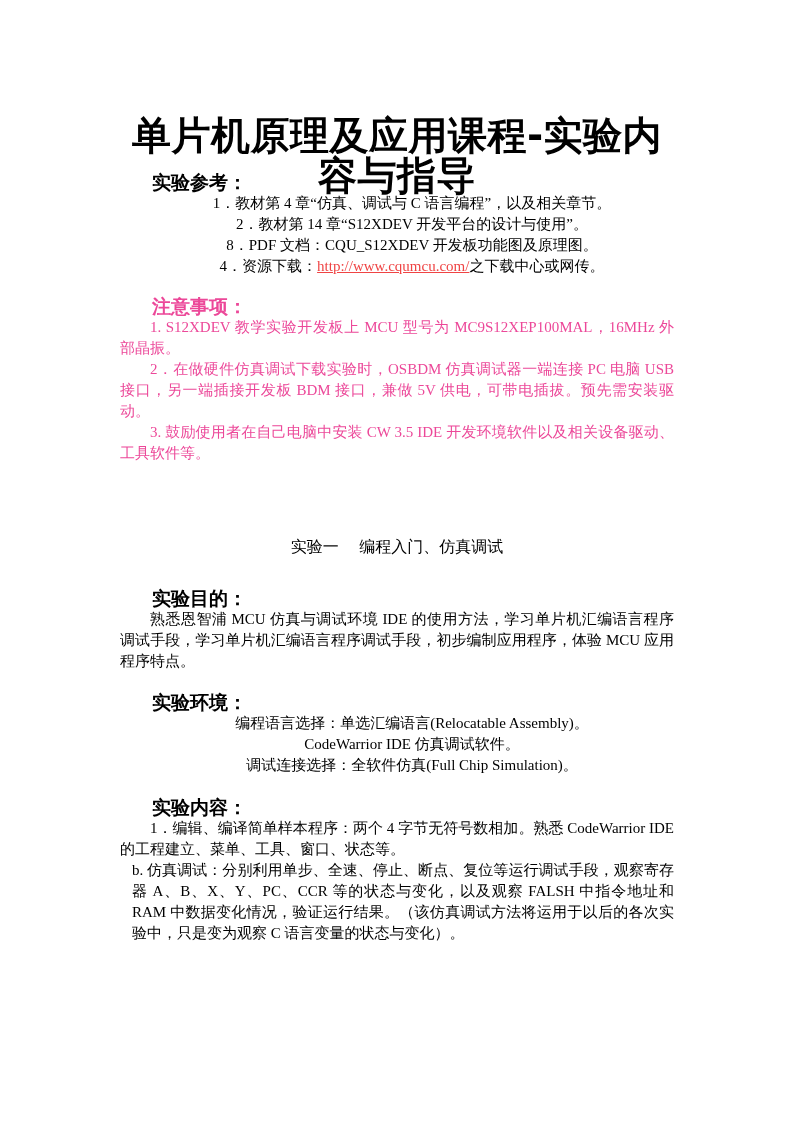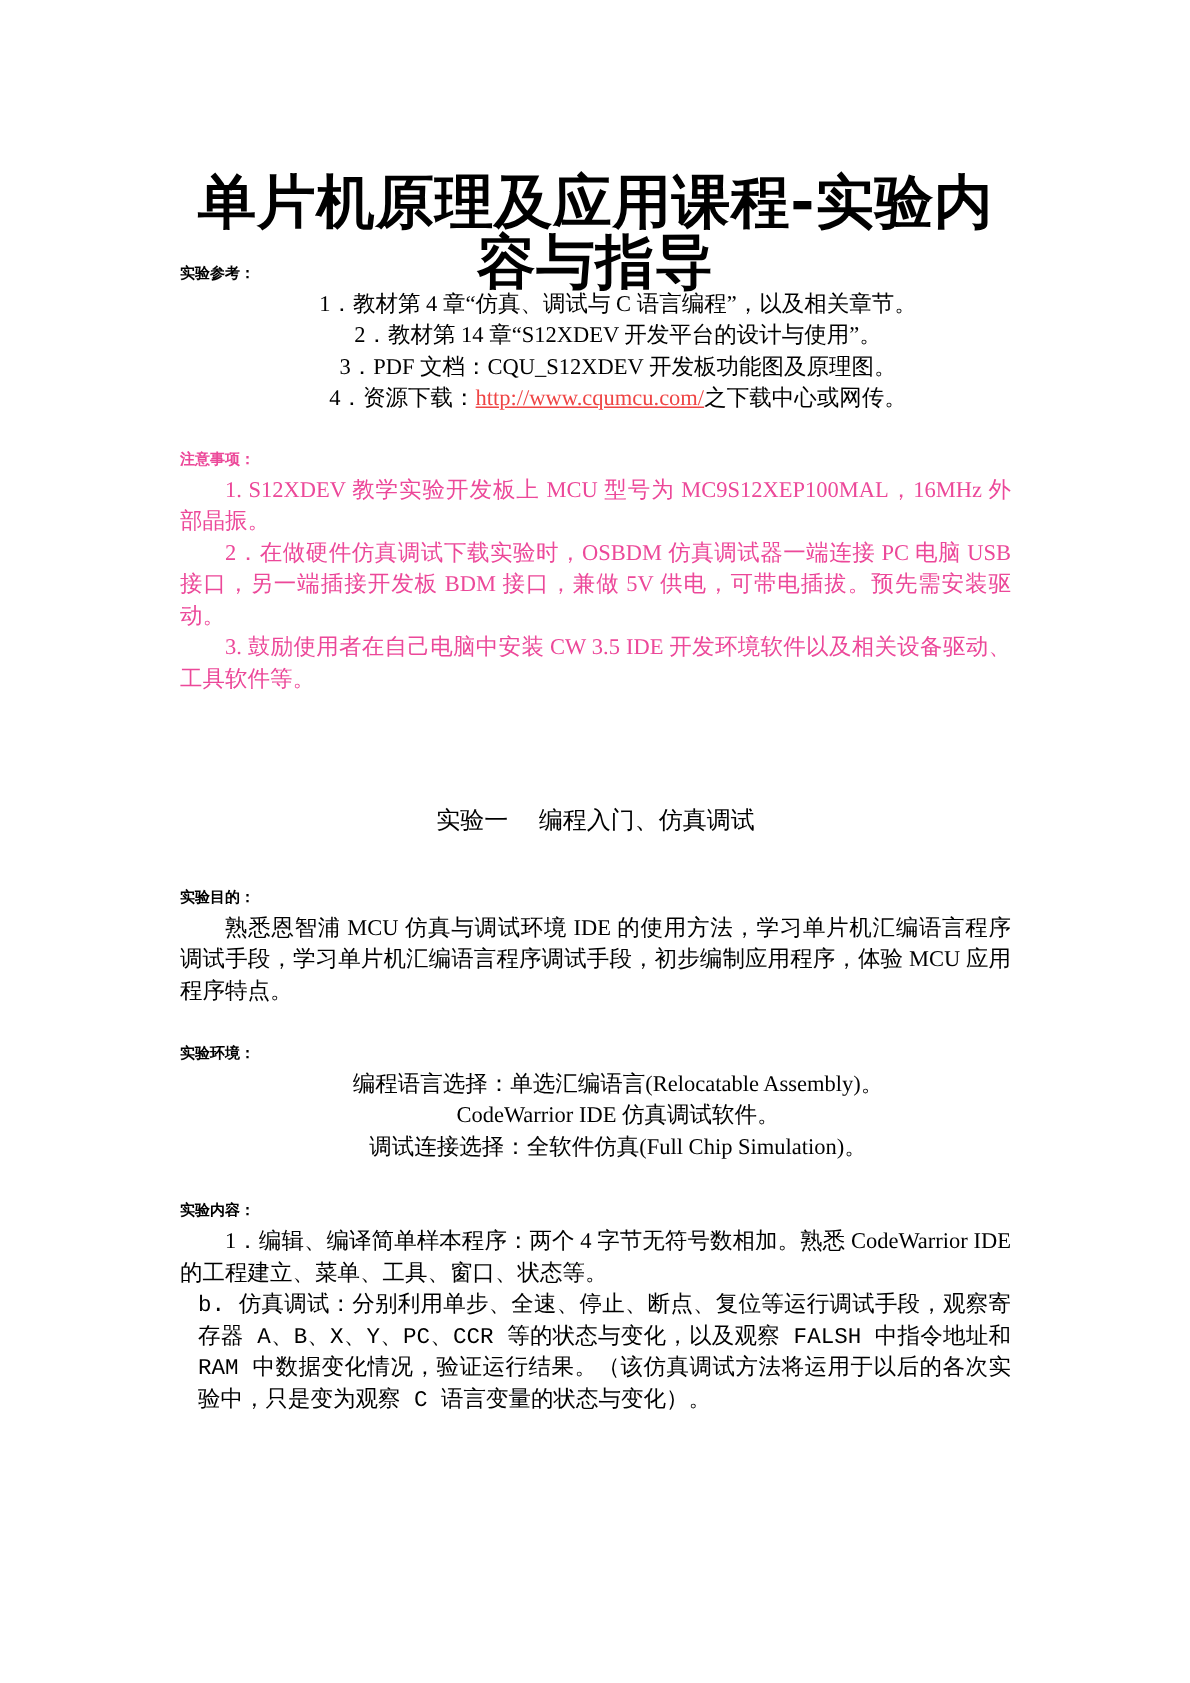--- a/index.html
+++ b/index.html
@@ -6,40 +6,40 @@
   body { width: 793px; height: 1122px; position: relative; overflow: hidden;
          font-family: "Liberation Serif", "DejaVu Serif", serif; color: #000; }
   .page { position: absolute; left: 120px; top: 0; width: 554px; }
   .title { position: absolute; left: 0; width: 554px; top: 116px; text-align: center;
            font-family: "DejaVu Sans", "Liberation Sans", sans-serif; font-weight: bold;
            font-size: 39px; line-height: 40px; letter-spacing: 0.5px; }
   .sec-title { position: absolute; left: 0; width: 554px; top: 532px; text-align: center;
                font-family: "DejaVu Sans", "Liberation Sans", sans-serif; font-weight: normal;
                font-size: 16px; line-height: 30px; white-space: pre; }
   .block { position: absolute; left: 0; width: 554px; font-size: 15px; line-height: 21px; }
-  .heading { font-family: "DejaVu Sans", "Liberation Sans", sans-serif; font-weight: bold; font-size: 10px; line-height: 21px; }
+  .heading { font-family: "DejaVu Sans", "Liberation Sans", sans-serif; font-weight: bold; font-size: 19px; line-height: 21px; margin-left: 32px; }
   .red { color: #ec4899; }
   .indent-list { padding-left: 30px; text-align: center; }
   .para { text-indent: 30px; text-align: justify; }
   .sub { padding-left: 12px; text-align: justify; }
   a.link { color: #ef4444; text-decoration: underline; }
 </style>
 </head>
 <body>
 
 <div class="page">
 
   <div class="title">单片机原理及应用课程-实验内容与指导</div>
 
   <div class="block" style="top:172px;">
     <div class="heading">实验参考：</div>
     <div class="indent-list">
       <div>1．教材第 4 章“仿真、调试与 C 语言编程”，以及相关章节。</div>
       <div>2．教材第 14 章“S12XDEV 开发平台的设计与使用”。</div>
-      <div>3．PDF 文档：CQU_S12XDEV 开发板功能图及原理图。</div>
+      <div>8．PDF 文档：CQU_S12XDEV 开发板功能图及原理图。</div>
       <div><span>4．资源下载：</span><a class="link">http://www.cqumcu.com/</a><span>之下载中心或网传。</span></div>
     </div>
   </div>
 
   <div class="block red" style="top:296px;">
     <div class="heading">注意事项：</div>
     <div class="para">1. S12XDEV 教学实验开发板上 MCU 型号为 MC9S12XEP100MAL，16MHz 外部晶振。</div>
     <div class="para">2．在做硬件仿真调试下载实验时，OSBDM 仿真调试器一端连接 PC 电脑 USB 接口，另一端插接开发板 BDM 接口，兼做 5V 供电，可带电插拔。预先需安装驱动。</div>
     <div class="para">3. 鼓励使用者在自己电脑中安装 CW 3.5 IDE 开发环境软件以及相关设备驱动、工具软件等。</div>
   </div>
@@ -56,16 +56,16 @@
     <div class="indent-list">
       <div>编程语言选择：单选汇编语言(Relocatable Assembly)。</div>
       <div>CodeWarrior IDE 仿真调试软件。</div>
       <div>调试连接选择：全软件仿真(Full Chip Simulation)。</div>
     </div>
   </div>
 
   <div class="block" style="top:797px;">
     <div class="heading">实验内容：</div>
     <div class="para">1．编辑、编译简单样本程序：两个 4 字节无符号数相加。熟悉 CodeWarrior IDE 的工程建立、菜单、工具、窗口、状态等。</div>
-    <div class="sub" style="padding-left:12px; text-indent:0;font-family:Liberation Mono, monospace;">b. 仿真调试：分别利用单步、全速、停止、断点、复位等运行调试手段，观察寄存器 A、B、X、Y、PC、CCR 等的状态与变化，以及观察 FALSH 中指令地址和 RAM 中数据变化情况，验证运行结果。（该仿真调试方法将运用于以后的各次实验中，只是变为观察 C 语言变量的状态与变化）。</div>
+    <div class="sub" style="padding-left:12px; text-indent:0;">b. 仿真调试：分别利用单步、全速、停止、断点、复位等运行调试手段，观察寄存器 A、B、X、Y、PC、CCR 等的状态与变化，以及观察 FALSH 中指令地址和 RAM 中数据变化情况，验证运行结果。（该仿真调试方法将运用于以后的各次实验中，只是变为观察 C 语言变量的状态与变化）。</div>
   </div>
 
 </div>
 
 </body></html>

